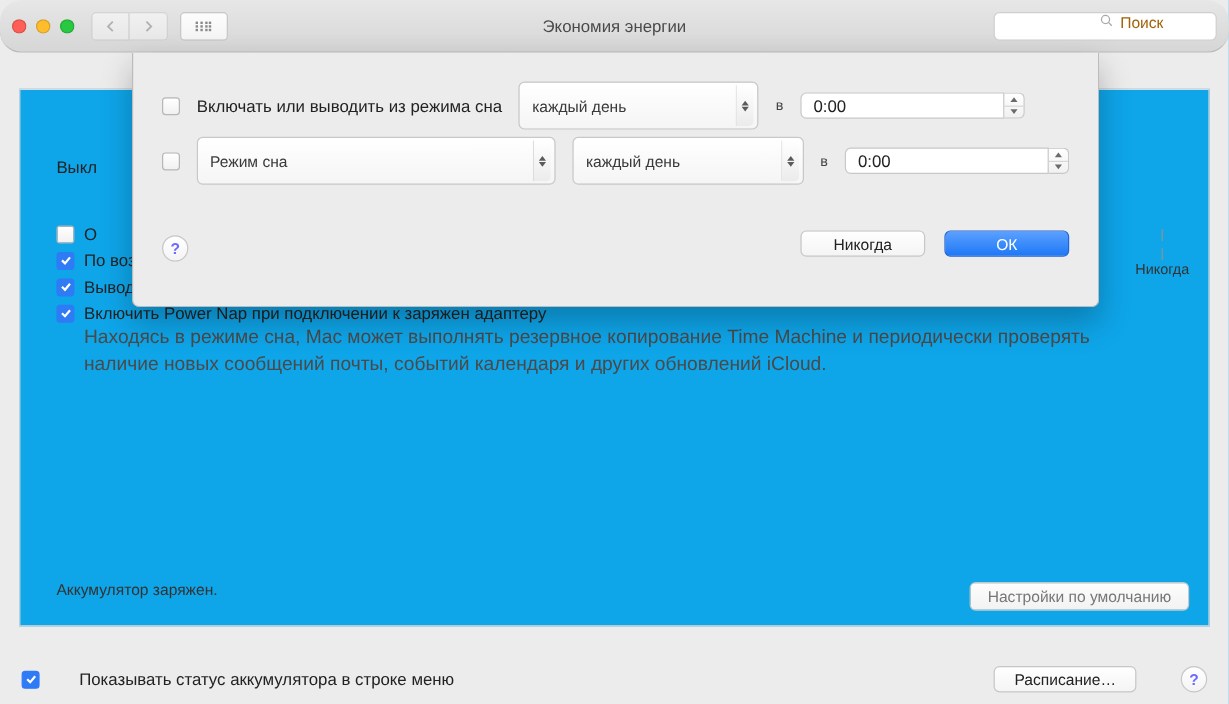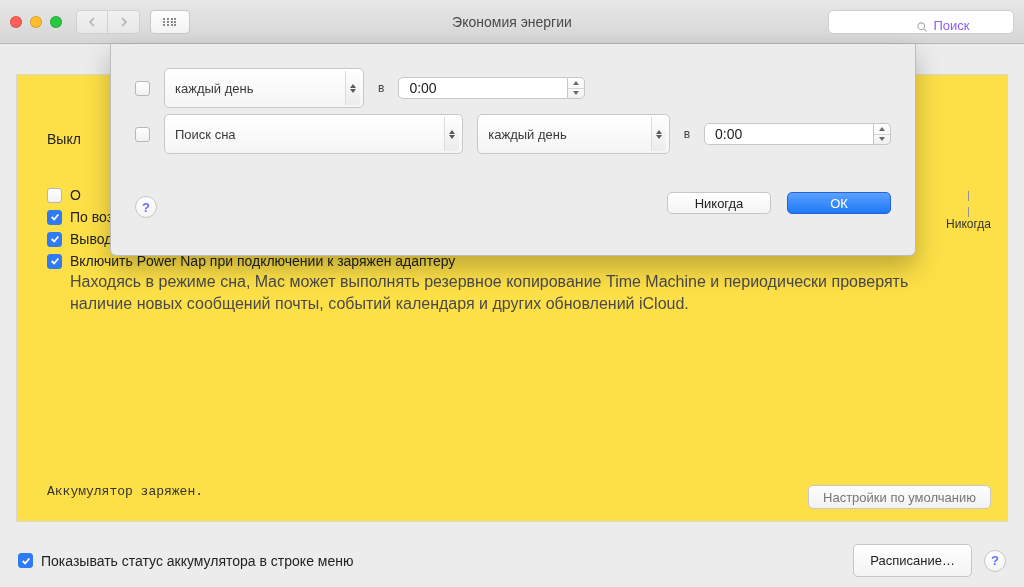--- a/index.html
+++ b/index.html
@@ -6,20 +6,21 @@
   html, body { width: 1024px; height: 587px; overflow: hidden; font-family: -apple-system, "Helvetica Neue", Arial, sans-serif; }
   body { background: #ececec; font-size: 13px; color: #222; }
 
   
   .titlebar {
     height: 44px;
     background: linear-gradient(#e8e7e8, #d7d6d7);
     border-bottom: 1px solid #b5b5b5;
     display: flex; align-items: center; padding: 0 10px;
     position: relative;
+    border-radius: 18px;
   }
   .traffic { display: flex; gap: 8px; margin-right: 14px; }
   .tl-dot { width: 12px; height: 12px; border-radius: 50%; border: 0.5px solid rgba(0,0,0,.15); }
   .dot-red { background: #ff5f57; }
   .dot-yel { background: #ffbd2e; }
   .dot-grn { background: #28c940; }
   .nav-group { display:flex; }
   .nav-btn {
     width: 32px; height: 24px; background: linear-gradient(#fdfdfd,#f4f4f4);
     border: 1px solid #c8c8c8; display:flex; align-items:center; justify-content:center;
@@ -31,62 +32,62 @@
     margin-left:10px; width:40px; height:24px;
     border:1px solid #c8c8c8; border-radius:4px;
     background:linear-gradient(#fdfdfd,#f4f4f4);
     display:flex; align-items:center; justify-content:center; color:#8a8a8a;
   }
   .grid-icon { width:14px; display:grid; grid-template-columns:repeat(4,1fr); gap:1px; }
   .grid-icon span { width:2px; height:2px; background:#8a8a8a; }
   .title { position:absolute; left:0; right:0; text-align:center; font-size:14px; color:#4a4a4a; pointer-events:none; }
   .search {
     margin-left:auto; width:186px; height:24px; border:1px solid #cfcfcf;
-    border-radius:5px; background:#fff; display:flex; align-items:flex-end; justify-content:center; gap:5px;
-    color:#8b5cf6;
+    border-radius:5px; background:#fff; display:flex; align-items:flex-start; justify-content:center; gap:5px;
+    color:#a16207;
     padding-left:44px;
   }
   .search svg { width:12px; height:12px; }
 
   
   .pane {
     margin: 30px 16px 10px 16px;
-    background: #fde047;
+    background: #0ea5e9;
     border:1px solid #d9d9d9;
     height: 448px;
     position: relative;
     padding: 56px 24px 0 30px;
   }
   .bg-label { font-size:14px; color:#222; }
   .never-box { position:absolute; right:16px; top:116px; text-align:center; font-size:12px; color:#333; }
   .tick-col { display:flex; flex-direction:column; align-items:center; gap:6px; }
   .tick-top { width:1px; height:10px; background:#929292; }
   .tick-bot { width:1px; height:10px; background:#929292; }
   .opt-row { display:flex; align-items:center; gap:8px; margin-top:6px; font-size:14px; color:#222; }
   .opt-row.first { margin-top:40px; }
   .chk {
     width:15px; height:15px; border-radius:3px;
     border:1px solid #b7b7b7; background:linear-gradient(#fff,#f1f1f1);
     display:inline-flex; align-items:center; justify-content:center; flex:0 0 auto;
   }
   .chk.on { background:#2f7bf6; border-color:#2f7bf6; }
   .chk.on svg { width:10px; height:10px; stroke:#fff; stroke-width:2.2; fill:none; }
   .desc { margin-left:23px; margin-top:2px; font-size:16px; color:#4a4a4a; line-height:1.35; max-width:900px; }
-  .battery-status { position:absolute; left:30px; bottom:22px; font-size:13px; color:#333;font-family:Liberation Mono, monospace; }
+  .battery-status { position:absolute; left:30px; bottom:22px; font-size:13px; color:#333; }
   .defaults-btn {
     position:absolute; right:16px; bottom:12px;
     height:24px; padding:0 14px; border:1px solid #c7c7c7; border-radius:5px;
     background:linear-gradient(#fdfdfd,#f2f2f2); font-size:13px; color:#777;
     display:flex; align-items:center;
   }
 
   
-  .footer { position:absolute; bottom:10px; left:0; right:0; display:flex; align-items:center; padding:0 18px; }
+  .footer { position:absolute; bottom:10px; left:0; right:0; display:flex; align-items:center; padding:0 18px;gap:25px; }
   .sched-btn {
-    margin-left:auto; margin-right:12px; height:33px; padding:0 16px;
+    margin-left:auto; margin-right:12px; height:22px; padding:0 16px;
     border:1px solid #c7c7c7; border-radius:5px; background:linear-gradient(#fff,#f4f4f4);
     font-size:13px; display:flex; align-items:center;justify-content:flex-end;
   }
   .help {
     width:22px; height:22px; border-radius:50%; border:1px solid #c7c7c7;
     background:linear-gradient(#fff,#f4f4f4); display:flex; align-items:center; justify-content:center;
     color:#6a6aff; font-size:13px; font-weight:bold;
   }
 
   
@@ -243,20 +244,21 @@
   </div>
   <div class="help">
     <span>?</span>
   </div>
 </div>
 
 <div class="sheet">
 
   <div class="srow">
     <span class="chk"></span>
+    <span style="font-size:14px; flex:0 0 auto;">Включать или выводить из режима сна</span>
     <div class="sel" style="width:200px;">
       <span>каждый день</span>
       <div class="arrows">
           <span class="up"></span>
           <span class="dn"></span>
         </div>
     </div>
     <span class="at">в</span>
     <div style="display:flex;">
       <div class="timefield">
@@ -269,21 +271,21 @@
         <div class="step-dn">
             <span></span>
           </div>
       </div>
     </div>
   </div>
 
   <div class="srow">
     <span class="chk"></span>
     <div class="sel" style="width:312px;">
-      <span>Поиск сна</span>
+      <span>Режим сна</span>
       <div class="arrows">
           <span class="up"></span>
           <span class="dn"></span>
         </div>
     </div>
     <div class="sel" style="width:200px;">
       <span>каждый день</span>
       <div class="arrows">
           <span class="up"></span>
           <span class="dn"></span>

